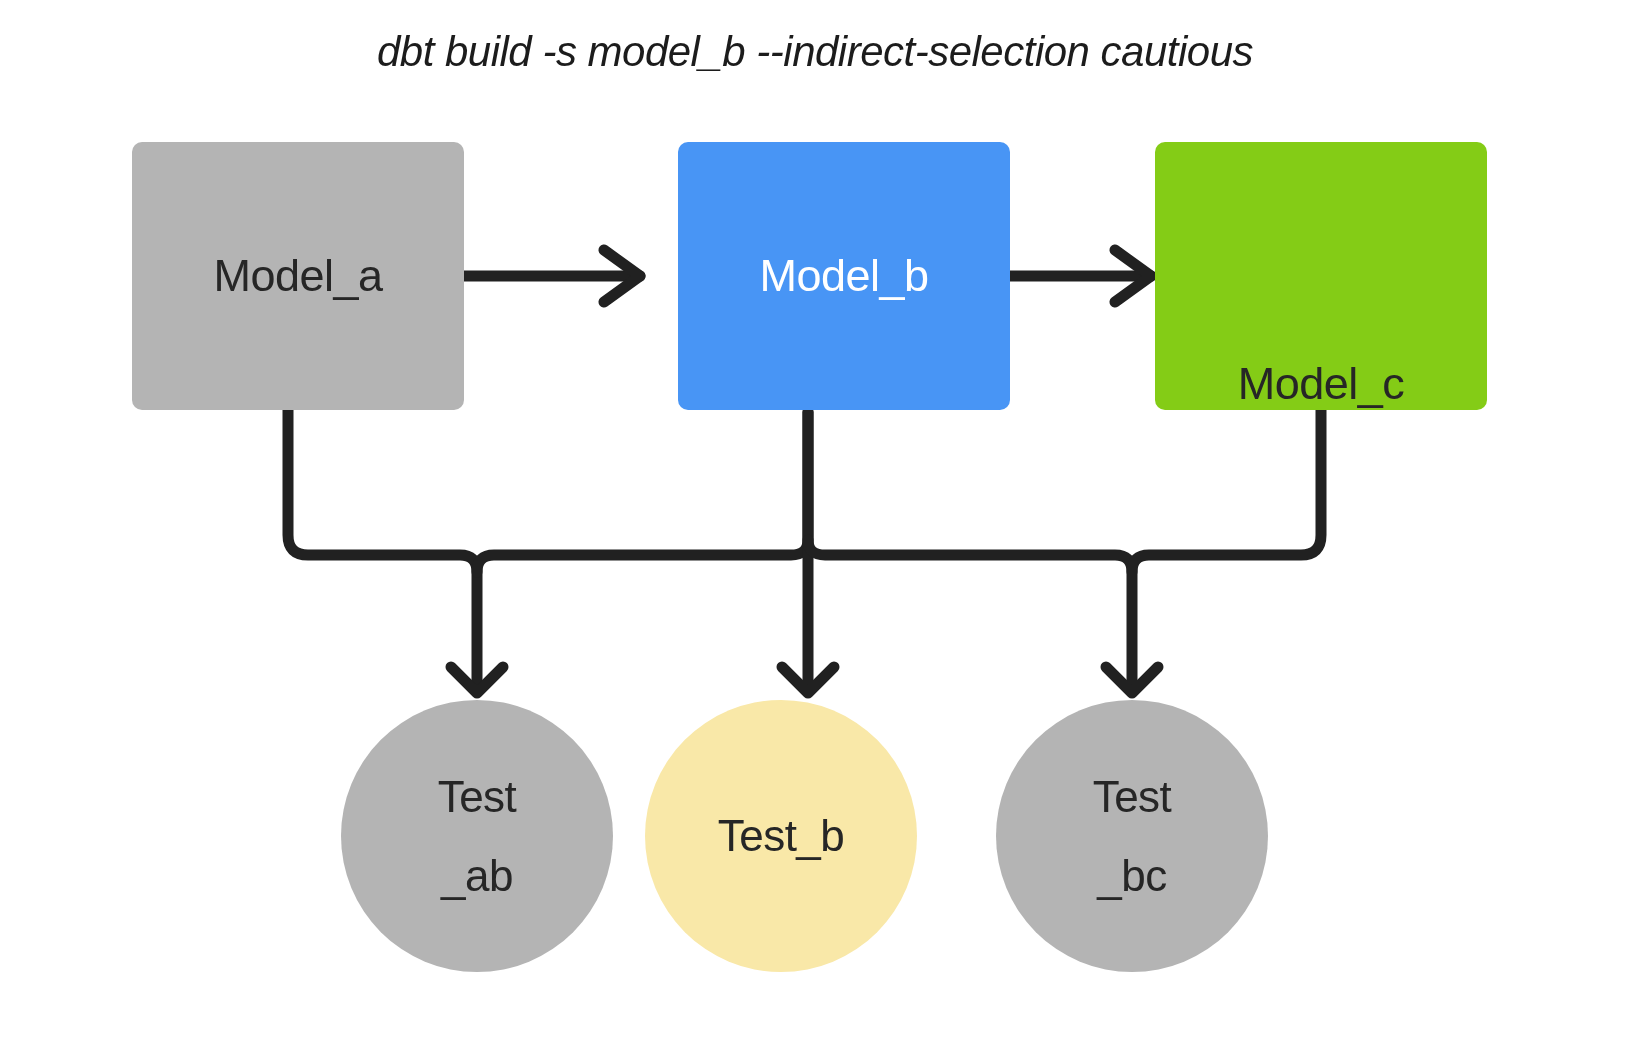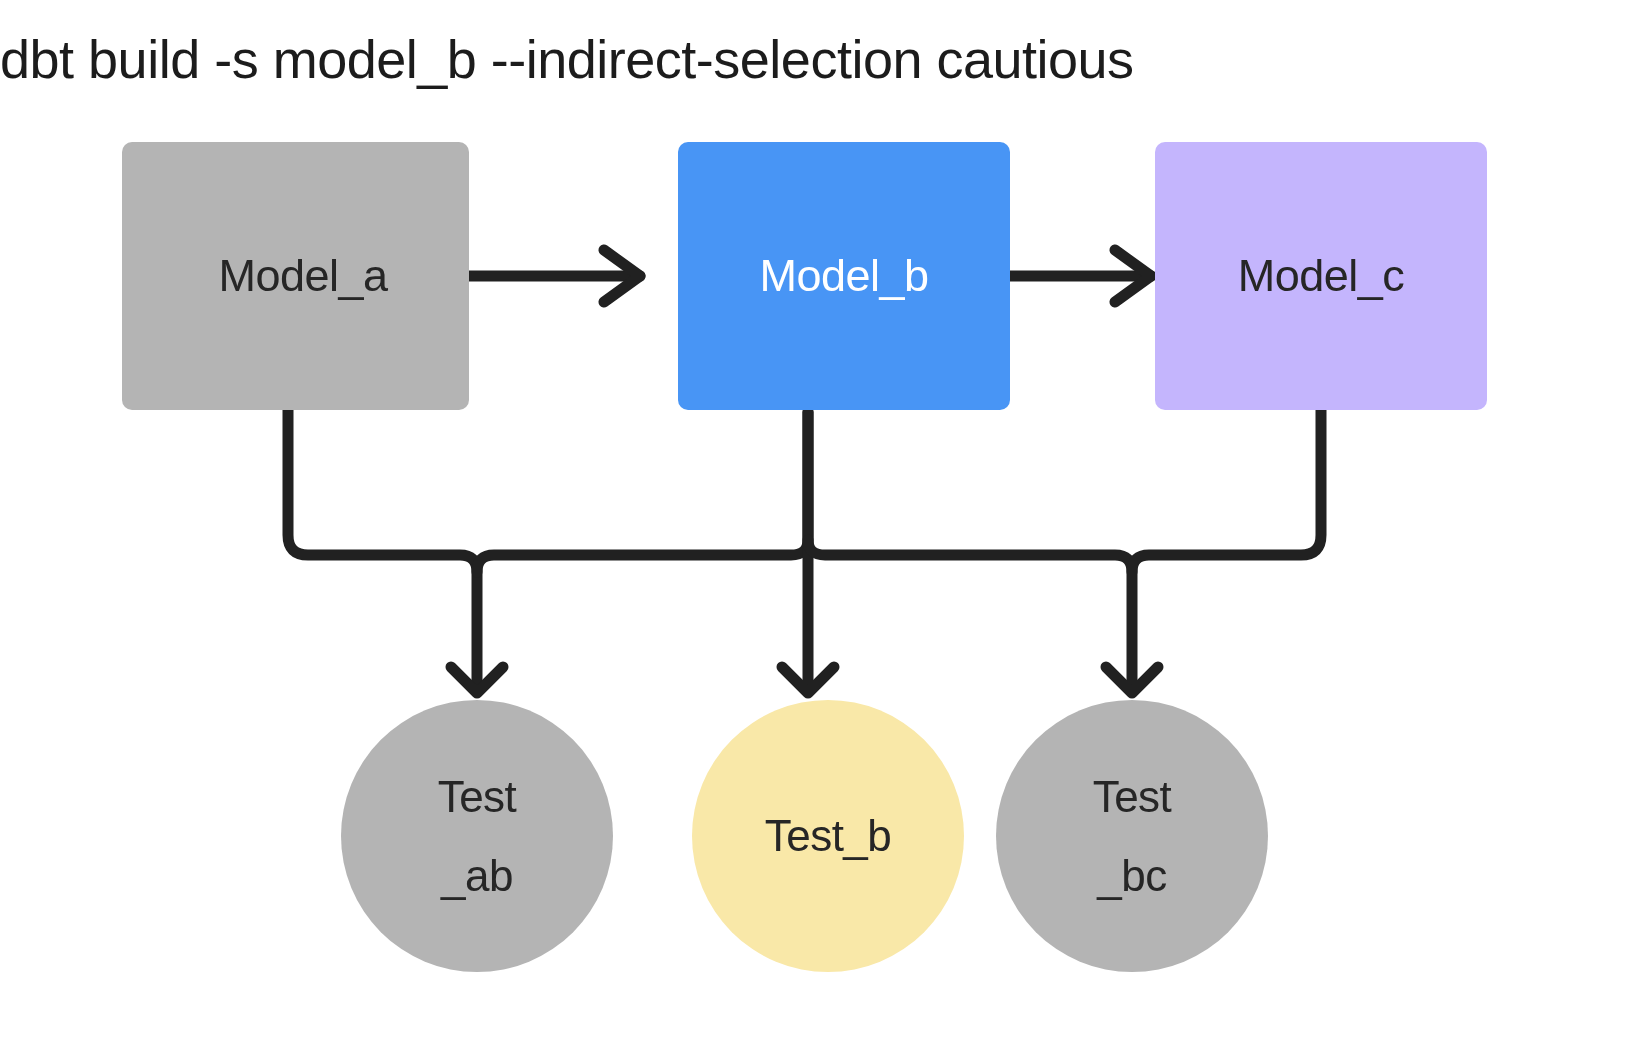--- a/index.html
+++ b/index.html
@@ -8,25 +8,26 @@
     width:1630px;
     height:1060px;
     background:#ffffff;
     overflow:hidden;
     font-family:"Liberation Sans", sans-serif;
   }
   .diagram-title{
     position:absolute;
     left:0; top:28px;
     width:100%;
-    text-align:left;
-    font-size:54px;
+    text-align:center;
+    font-size:42px;
     font-weight:500;
     letter-spacing:-0.5px;
     white-space:nowrap;
+    font-style:italic;
   }
   .edges-svg{
     position:absolute;
     left:0; top:0;
     width:1630px;
     height:1060px;
   }
   .edges-svg path{
     fill:none;
     stroke-width:11;
@@ -41,35 +42,35 @@
     border-radius:10px;
     display:flex;
     align-items:center;
     justify-content:center;
   }
   .model-box .label{
     font-size:45px;
     font-weight:500;
     letter-spacing:-0.5px;
   }
-  .box-a{left:122px;padding-left:15px;}
+  .box-a{left:132px;}
   .box-b{left:642px;margin-left:36px;}
   .box-c{left:1155px;}
   .test-circle{
     position:absolute;
     top:700px;
     width:272px;
     height:272px;
     border-radius:50%;
     display:flex;
     align-items:center;
     justify-content:center;
   }
   .circle-ab{left:341px;}
-  .circle-b{left:692px;}
+  .circle-b{left:645px;}
   .circle-bc{left:996px;}
   .test-circle .label{
     font-size:44px;
     font-weight:500;
     letter-spacing:-0.5px;
     text-align:center;
     line-height:1.8;
   }
   .test-circle .label span{display:block;}
   .test-circle .label span:empty{display:none;}
@@ -120,21 +121,21 @@
   </svg>
 
   <div class="model-box box-a" style="background-color: rgb(180, 180, 180);">
     <span class="label" style="color: rgb(38, 38, 38);">Model_a</span>
   </div>
 
   <div class="model-box box-b" style="background-color: rgb(72, 149, 245);">
     <span class="label" style="color: rgb(255, 255, 255);">Model_b</span>
   </div>
 
-  <div class="model-box box-c" style="background-color: #c4b5fd;">
+  <div class="model-box box-c" style="background-color: #84cc16; align-items: flex-end;">
     <span class="label" style="color: rgb(38, 38, 38);">Model_c</span>
   </div>
 
   <div class="test-circle circle-ab" style="background-color: rgb(180, 180, 180);">
     <span class="label" style="color: rgb(38, 38, 38);">
       <span>Test</span>
       <span>_ab</span>
     </span>
   </div>
 

